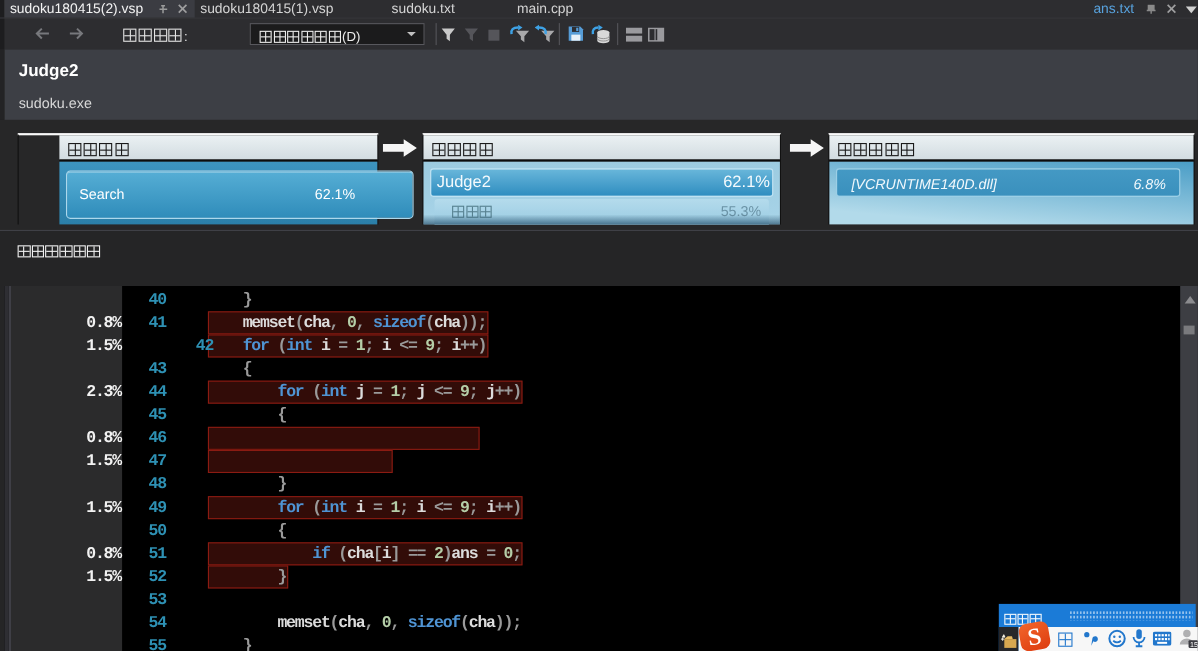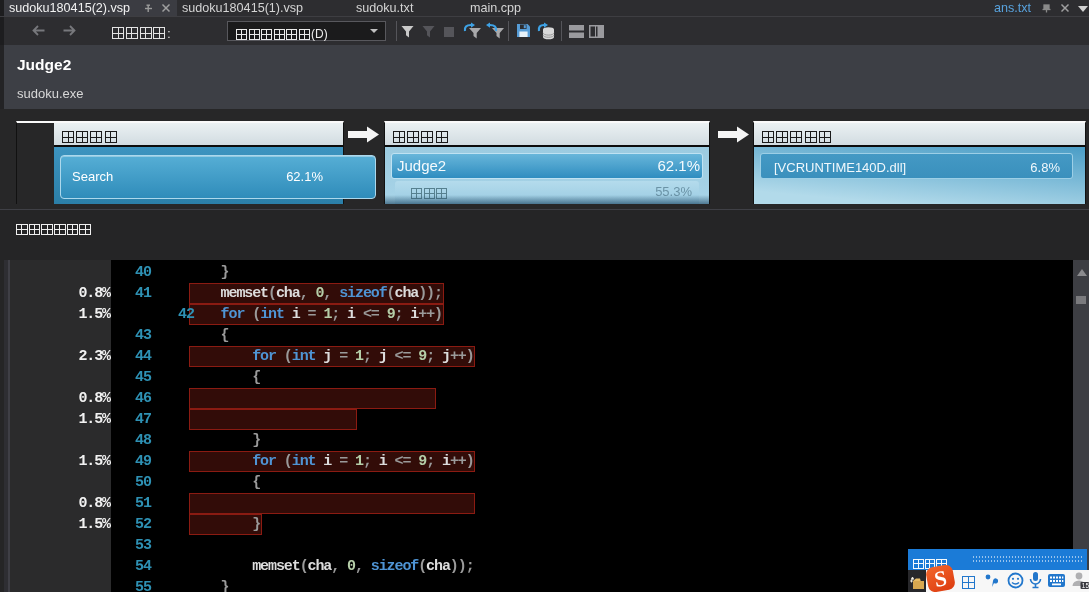--- a/index.html
+++ b/index.html
@@ -128,21 +128,21 @@
 <div style="position:absolute;left:26px;top:37px;color:#5c8296;"><span class="cjk" style="width:11px;height:11px;margin-right:1.5px;color:#56808f;"></span><span class="cjk" style="width:11px;height:11px;margin-right:1.5px;color:#56808f;"></span><span class="cjk" style="width:11px;height:11px;margin-right:1.5px;color:#56808f;"></span></div>
 <div style="position:absolute;right:17px;top:37px;font-size:13px;color:#6b93a6;">55.3%</div>
 <div style="position:absolute;left:0;bottom:0;width:100%;height:9px;background:linear-gradient(rgba(30,90,120,0),rgba(20,60,88,.6));"></div>
 </div>
     </div>
 <svg class="abs" style="left:718px;top:126px;" width="31" height="17" viewBox="0 0 31 17">
 <path d="M0 5 H19 V0.5 L31 8.5 L19 16.5 V12 H0 Z" fill="#f5f5f5"></path>
     </svg>
 <div class="abs" style="left:753px;top:121px;width:333px;height:83px;border-top:2px solid #fafafa;border-left:1px solid #111;border-right:1px solid #111;">
       <div style="height:24px;background:linear-gradient(#ebf1f3,#d2dce1);border-bottom:2px solid #0c0c0c;padding-left:8px;padding-top:5px;color:#111;"><span class="cjk" style="width:12px;height:12px;margin-right:2.2px;color:#1a1a1a;"></span><span class="cjk" style="width:12px;height:12px;margin-right:2.2px;color:#1a1a1a;"></span><span class="cjk" style="width:12px;height:12px;margin-right:2.2px;color:#1a1a1a;"></span><span class="cjk" style="width:12px;height:12px;margin-right:2.2px;color:#1a1a1a;"></span><span class="cjk" style="width:12px;height:12px;margin-right:2.2px;color:#1a1a1a;"></span></div>
-<div style="position:relative;height:57px;background:linear-gradient(185deg,#4a9dc6,#b2daea 85%);">
+<div style="position:relative;height:57px;background:linear-gradient(185deg,#4a9dc6,#b2daea 85%);font-style:italic;">
 <div style="position:absolute;left:6px;top:6px;width:313px;height:26px;border-radius:3px;border:1px solid #9ccfe6;background:linear-gradient(#4499c4,#3a90bd);"></div>
 <div style="position:absolute;left:20px;top:13px;font-size:13px;color:#f0f8fc;">[VCRUNTIME140D.dll]</div>
 <div style="position:absolute;right:25px;top:13px;font-size:13px;color:#f0f8fc;">6.8%</div>
 </div>
     </div>
 <div class="abs" style="left:0;top:209px;width:1089px;height:1px;background:#3f4046;"></div>
 <div class="abs" style="left:16px;top:220px;color:#f0f0f0;"><span class="cjk" style="width:11.5px;height:11.5px;margin-right:1.2px;color:#f0f0f0;"></span><span class="cjk" style="width:11.5px;height:11.5px;margin-right:1.2px;color:#f0f0f0;"></span><span class="cjk" style="width:11.5px;height:11.5px;margin-right:1.2px;color:#f0f0f0;"></span><span class="cjk" style="width:11.5px;height:11.5px;margin-right:1.2px;color:#f0f0f0;"></span><span class="cjk" style="width:11.5px;height:11.5px;margin-right:1.2px;color:#f0f0f0;"></span><span class="cjk" style="width:11.5px;height:11.5px;margin-right:1.2px;color:#f0f0f0;"></span></div>
 <div class="abs" style="left:4px;top:260px;width:1069px;height:332px;background:#000;"></div>
 <div class="abs" style="left:4px;top:260px;width:4px;height:332px;background:#2e2e33;"></div>
 <div class="abs" style="left:8px;top:260px;width:103px;height:332px;background:#2b2b2c;"></div>
@@ -175,20 +175,21 @@
 <div class="abs code" style="left:189px;top:432px;">        <span class="d">}</span></div>
 <div class="abs" style="left:189px;top:451px;width:286px;height:21px;background:#320c08;border:1px solid #8b1b12;"></div>
 <div class="abs code" style="left:0;top:453px;width:110px;text-align:right;color:#f2f2f2;">1.5%</div>
 <div class="abs code" style="left:135px;top:453px;color:#2e91b4;font-weight:700;">49</div>
 <div class="abs code" style="left:189px;top:453px;">        <span class="k">for</span> <span class="d">(</span><span class="k">int</span> i <span class="d">=</span> <span class="n">1</span><span class="d">;</span> i <span class="d">&lt;=</span> <span class="n">9</span><span class="d">;</span> i<span class="d">++)</span></div>
 <div class="abs code" style="left:135px;top:474px;color:#2e91b4;font-weight:700;">50</div>
 <div class="abs code" style="left:189px;top:474px;">        <span class="d">{</span></div>
 <div class="abs" style="left:189px;top:493px;width:286px;height:21px;background:#320c08;border:1px solid #8b1b12;"></div>
 <div class="abs code" style="left:0;top:495px;width:110px;text-align:right;color:#f2f2f2;">0.8%</div>
 <div class="abs code" style="left:135px;top:495px;color:#2e91b4;font-weight:700;">51</div>
+<div class="abs code" style="left:189px;top:495px;">            <span class="k">if</span> <span class="d">(</span>cha<span class="d">[</span>i<span class="d">]</span> <span class="d">==</span> <span class="n">2</span><span class="d">)</span>ans <span class="d">=</span> <span class="n">0</span><span class="d">;</span></div>
 <div class="abs" style="left:189px;top:514px;width:73px;height:21px;background:#320c08;border:1px solid #8b1b12;"></div>
 <div class="abs code" style="left:0;top:516px;width:110px;text-align:right;color:#f2f2f2;">1.5%</div>
 <div class="abs code" style="left:135px;top:516px;color:#2e91b4;font-weight:700;">52</div>
 <div class="abs code" style="left:189px;top:516px;">        <span class="d">}</span></div>
 <div class="abs code" style="left:135px;top:537px;color:#2e91b4;font-weight:700;">53</div>
 <div class="abs code" style="left:135px;top:558px;color:#2e91b4;font-weight:700;">54</div>
 <div class="abs code" style="left:189px;top:558px;">        memset<span class="d">(</span>cha<span class="d">,</span> <span class="n">0</span><span class="d">,</span> <span class="k">sizeof</span><span class="d">(</span>cha<span class="d">));</span></div>
 <div class="abs code" style="left:135px;top:579px;color:#2e91b4;font-weight:700;">55</div>
 <div class="abs code" style="left:189px;top:579px;">    <span class="d">}</span></div>
 <div class="abs" style="left:1073px;top:260px;width:16px;height:332px;background:#3d3e43;"></div>

